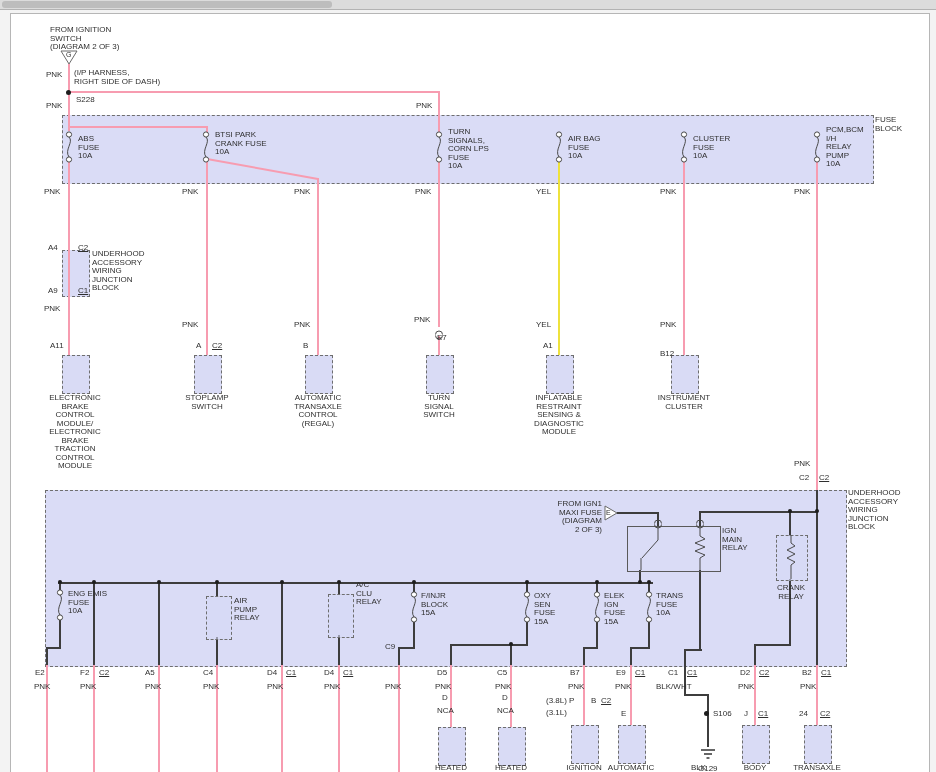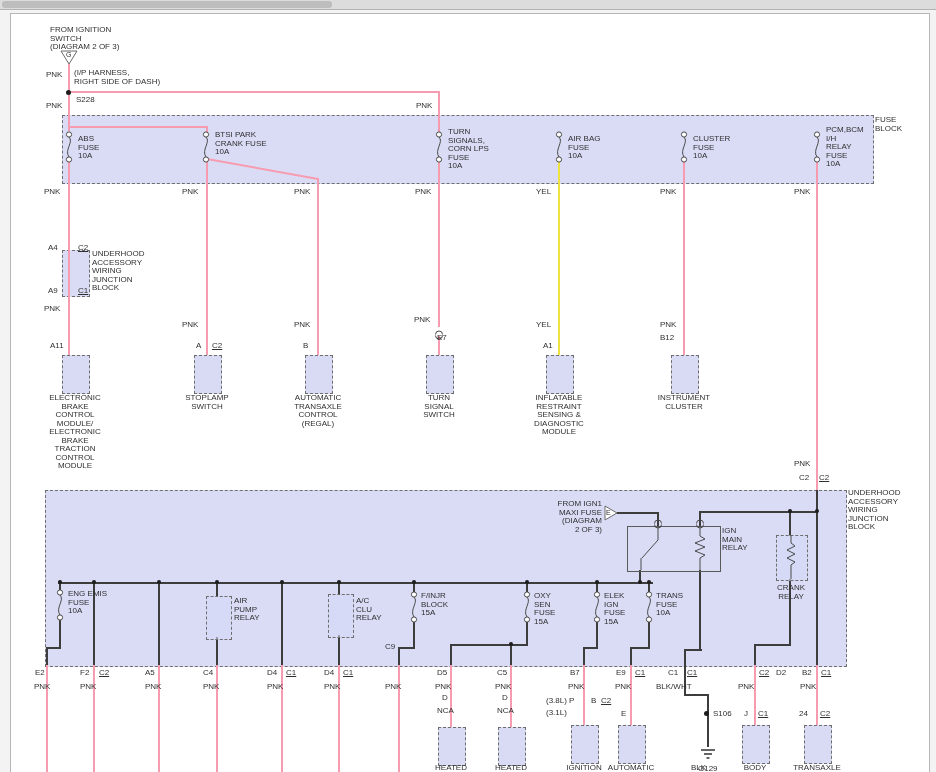--- a/index.html
+++ b/index.html
@@ -108,21 +108,21 @@
 10A</div>
 <div class="lbl" style="left:568px;top:135px">AIR BAG
 FUSE
 10A</div>
 <div class="lbl" style="left:693px;top:135px">CLUSTER
 FUSE
 10A</div>
 <div class="lbl" style="left:826px;top:126px">PCM,BCM
 I/H
 RELAY
-FUSE
+PUMP
 10A</div>
 
 <div class="wv pnk" style="left:68px;top:158px;height:197px"></div>
 <div class="wv pnk" style="left:206px;top:158px;height:197px"></div>
 <div class="wire-sym" style="left:205px;top:157px"><svg width="116" height="26">
       <line x1="2" y1="2" x2="113" y2="22" stroke="#f79cb0" stroke-width="2"></line>
     </svg></div>
 <div class="wv pnk" style="left:317px;top:178px;height:177px"></div>
 <div class="wv pnk" style="left:438px;top:158px;height:169px"></div>
 <div class="wv pnk" style="left:438px;top:336px;height:19px"></div>
@@ -160,21 +160,21 @@
       <path d="M1.5 4.5 A 3.5 3.5 0 0 1 8.5 4.5" fill="none" stroke="#4a4a4a"></path>
       <path d="M1.5 5.5 A 3.5 3.5 0 0 0 8.5 5.5" fill="none" stroke="#4a4a4a"></path>
     </svg></div>
 
 <div class="lbl" style="left:50px;top:342px">A11</div>
 <div class="lbl" style="left:196px;top:342px">A</div>
 <div class="lbl u" style="left:212px;top:342px">C2</div>
 <div class="lbl" style="left:303px;top:342px">B</div>
 <div class="lbl" style="left:437px;top:334px">E7</div>
 <div class="lbl" style="left:543px;top:342px">A1</div>
-<div class="lbl" style="left:660px;top:334px">B12</div>
+<div class="lbl" style="left:660px;top:350px">B12</div>
 
 <div class="lbl" style="left:794px;top:460px">PNK</div>
 <div class="lbl" style="left:799px;top:474px">C2</div>
 <div class="lbl u" style="left:819px;top:474px">C2</div>
 
 <div class="devbox" style="left:62px;top:355px"></div>
 <div class="devbox" style="left:194px;top:355px"></div>
 <div class="devbox" style="left:305px;top:355px"></div>
 <div class="devbox" style="left:426px;top:355px"></div>
 <div class="devbox" style="left:546px;top:355px"></div>
@@ -306,21 +306,21 @@
 <div class="wv blk" style="left:216px;top:582px;height:15px"></div>
 <div class="relaybox" style="left:206px;top:596px;width:24px;height:42px"></div>
 <div class="wv blk" style="left:216px;top:637px;height:28px"></div>
 <div class="lbl" style="left:234px;top:597px">AIR
 PUMP
 RELAY</div>
 
 <div class="wv blk" style="left:338px;top:582px;height:13px"></div>
 <div class="relaybox" style="left:328px;top:594px;width:24px;height:42px"></div>
 <div class="wv blk" style="left:338px;top:635px;height:30px"></div>
-<div class="lbl" style="left:356px;top:597px">A/C
+<div class="lbl" style="left:356px;top:581px">A/C
 CLU
 RELAY</div>
 
 <div class="wv blk" style="left:413px;top:582px;height:10px"></div>
 <div class="sym" style="left:409px;top:591px"><svg width="10" height="32">
       <circle cx="5" cy="3.5" r="2.6" fill="#fff" stroke="#4a4a4a"></circle>
       <path d="M5 6 C 10 11, 0 19, 5 26" fill="none" stroke="#4a4a4a"></path>
       <circle cx="5" cy="28.5" r="2.6" fill="#fff" stroke="#4a4a4a"></circle>
     </svg></div>
 <div class="wv blk" style="left:413px;top:620px;height:29px"></div>
@@ -383,21 +383,21 @@
 <div class="lbl" style="left:324px;top:669px">D4</div>
 <div class="lbl u" style="left:343px;top:669px">C1</div>
 <div class="lbl" style="left:385px;top:643px">C9</div>
 <div class="lbl" style="left:437px;top:669px">D5</div>
 <div class="lbl" style="left:497px;top:669px">C5</div>
 <div class="lbl" style="left:570px;top:669px">B7</div>
 <div class="lbl" style="left:616px;top:669px">E9</div>
 <div class="lbl u" style="left:635px;top:669px">C1</div>
 <div class="lbl" style="left:668px;top:669px">C1</div>
 <div class="lbl u" style="left:687px;top:669px">C1</div>
-<div class="lbl" style="left:776px;top:669px">D2</div>
+<div class="lbl" style="left:740px;top:669px">D2</div>
 <div class="lbl u" style="left:759px;top:669px">C2</div>
 <div class="lbl" style="left:802px;top:669px">B2</div>
 <div class="lbl u" style="left:821px;top:669px">C1</div>
 
 <div class="lbl" style="left:34px;top:683px">PNK</div>
 <div class="lbl" style="left:80px;top:683px">PNK</div>
 <div class="lbl" style="left:145px;top:683px">PNK</div>
 <div class="lbl" style="left:203px;top:683px">PNK</div>
 <div class="lbl" style="left:267px;top:683px">PNK</div>
 <div class="lbl" style="left:324px;top:683px">PNK</div>

